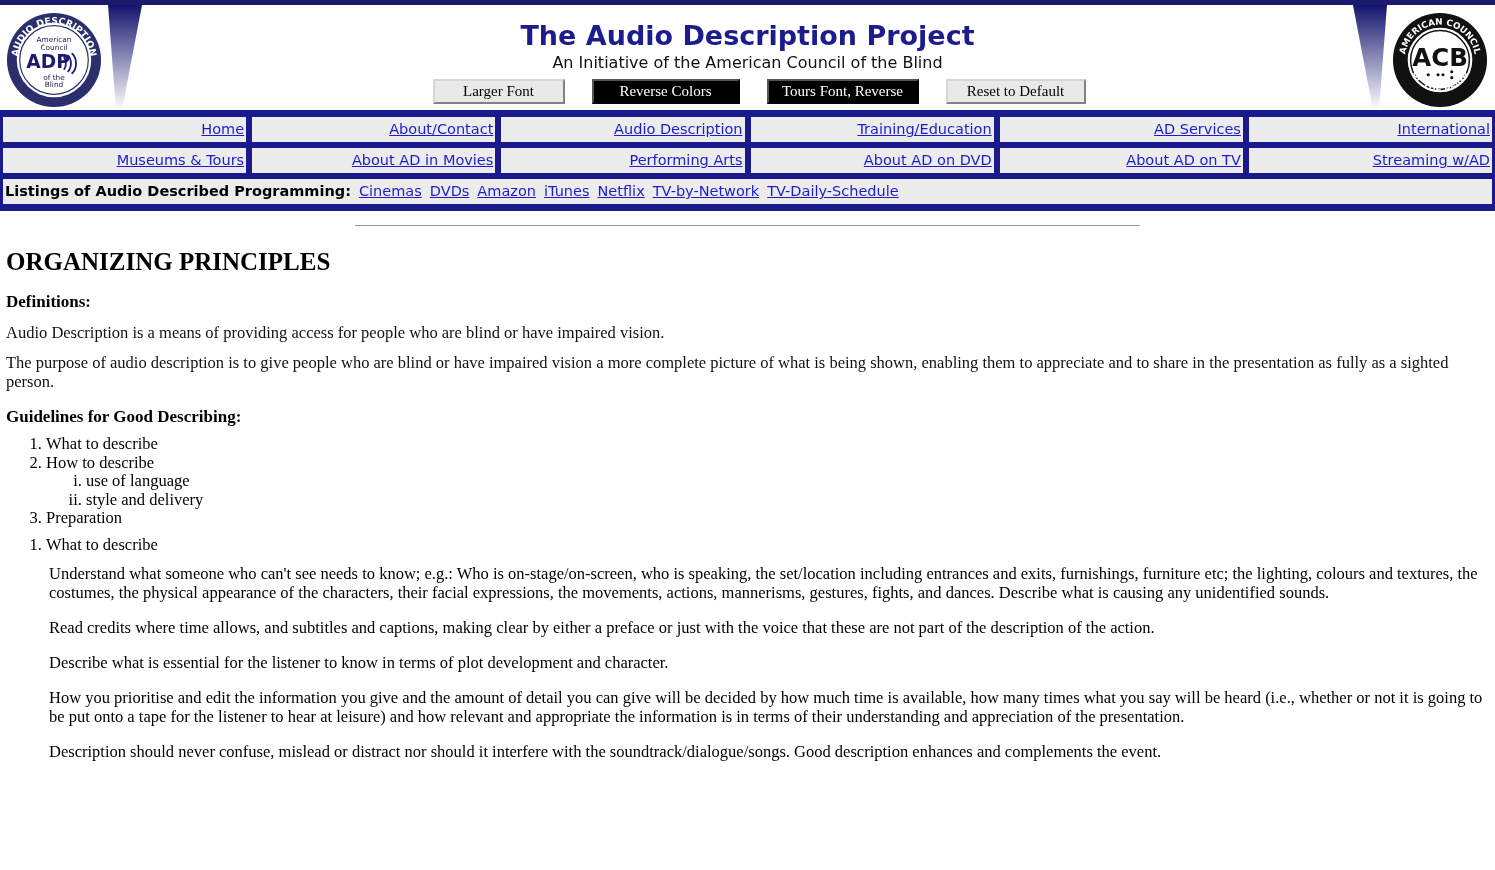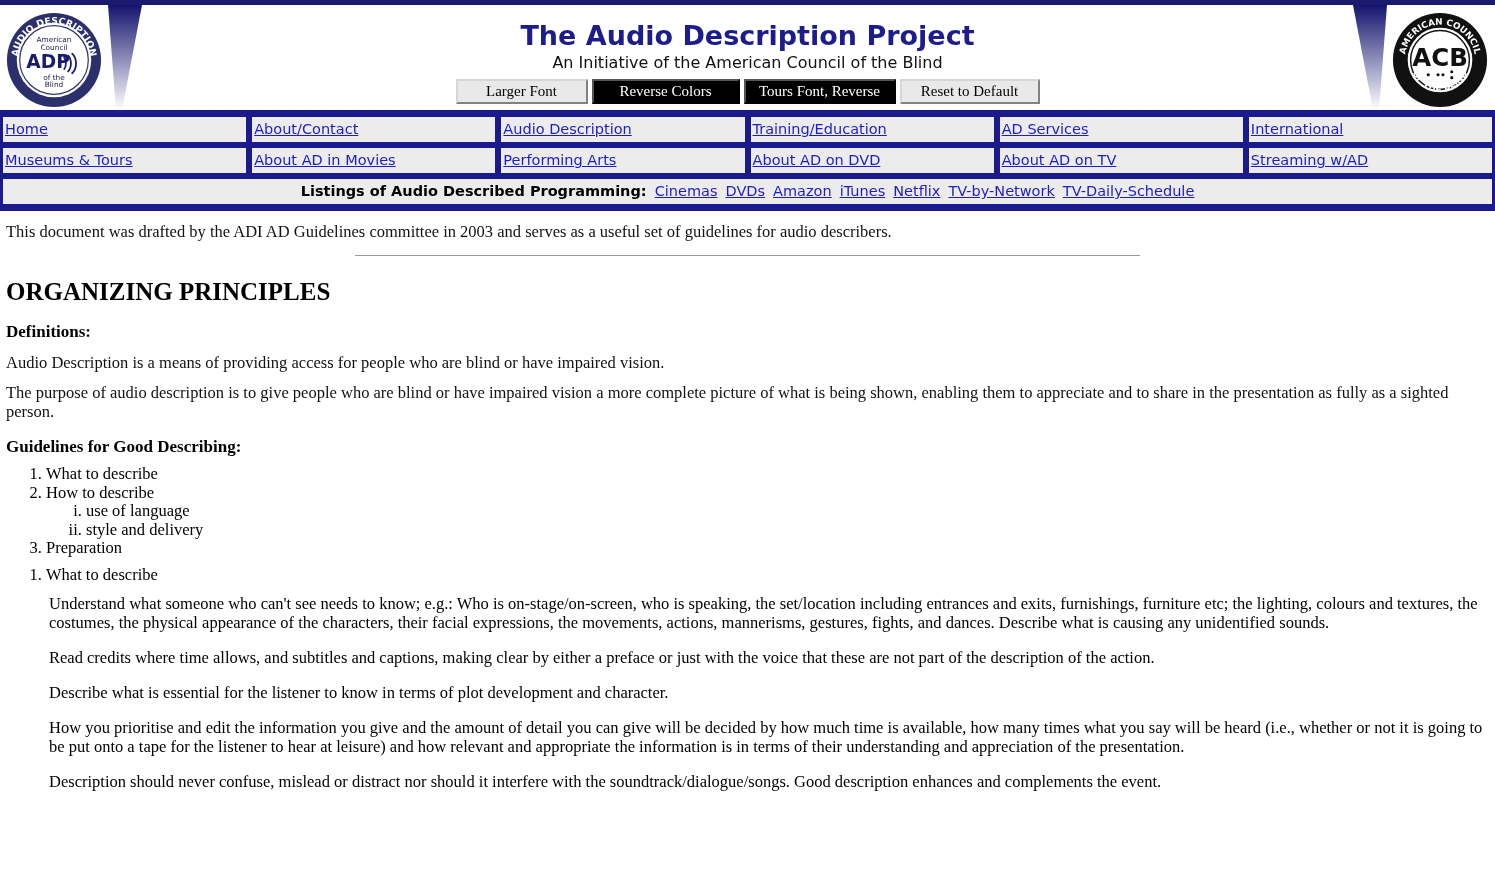--- a/index.html
+++ b/index.html
@@ -81,20 +81,21 @@
   }
   .fbtn {
     font-family: "Liberation Serif", serif;
     font-size: 15px;
     line-height: 15px;
     padding: 3px 10px;
     border: 2px outset #d6d6d6;
     background: #e9e9e9;
     color: #000;
     cursor: pointer;
+    margin-left: 23px;
   }
   .fbtn.inverse {
     background: #000000;
     color: #ffffff;
     border: 2px outset #555;
   }
   .fbtn.w1 { min-width: 132px; }
   .fbtn.w2 { min-width: 148px; }
   .fbtn.w3 { min-width: 152px; }
   .fbtn.w4 { min-width: 140px; }
@@ -107,34 +108,33 @@
     padding: 0;
   }
   .navrow {
     display: flex;
     width: 100%;
   }
   .navcell {
     flex: 1 1 0;
     background: #ececec;
     border: 3px solid #1a1a8c;
-    text-align: left;
+    text-align: right;
     padding: 3px 2px 4px 2px;
     box-sizing: border-box;
   }
   .navcell a {
     font-family: "DejaVu Sans", sans-serif;
     font-size: 14.5px;
     color: #1c1ccc;
     text-decoration: underline;
   }
   .listings {
     background: #ececec;
     border: 3px solid #1a1a8c;
-    text-align: center;
     padding: 3px 2px 4px 2px;
     box-sizing: border-box;
   }
   .listings-label {
     font-family: "DejaVu Sans", sans-serif;
     font-size: 14.5px;
     font-weight: bold;
     color: #000;
   }
   .listings a {
@@ -309,21 +309,20 @@
     <div class="navcell"><a href="#">About AD on TV</a></div>
     <div class="navcell"><a href="#">Streaming w/AD</a></div>
   </div>
   <div class="listings">
     <span class="listings-label">Listings of Audio Described Programming:</span><a href="#">Cinemas</a><a href="#">DVDs</a><a href="#">Amazon</a><a href="#">iTunes</a><a href="#">Netflix</a><a href="#">TV-by-Network</a><a href="#">TV-Daily-Schedule</a>
   </div>
 </div>
 
 <div class="content">
 
-  <p class="para">This document was drafted by the ADI AD Guidelines committee in 2003 and serves as a useful set of guidelines for audio describers.</p>
 
   <div class="hr-wrap">
     <hr class="mid">
   </div>
 
   <h1 class="section">ORGANIZING PRINCIPLES</h1>
 
   <h3 class="sub">Definitions:</h3>
 
   <p class="para">Audio Description is a means of providing access for people who are blind or have impaired vision.</p>

